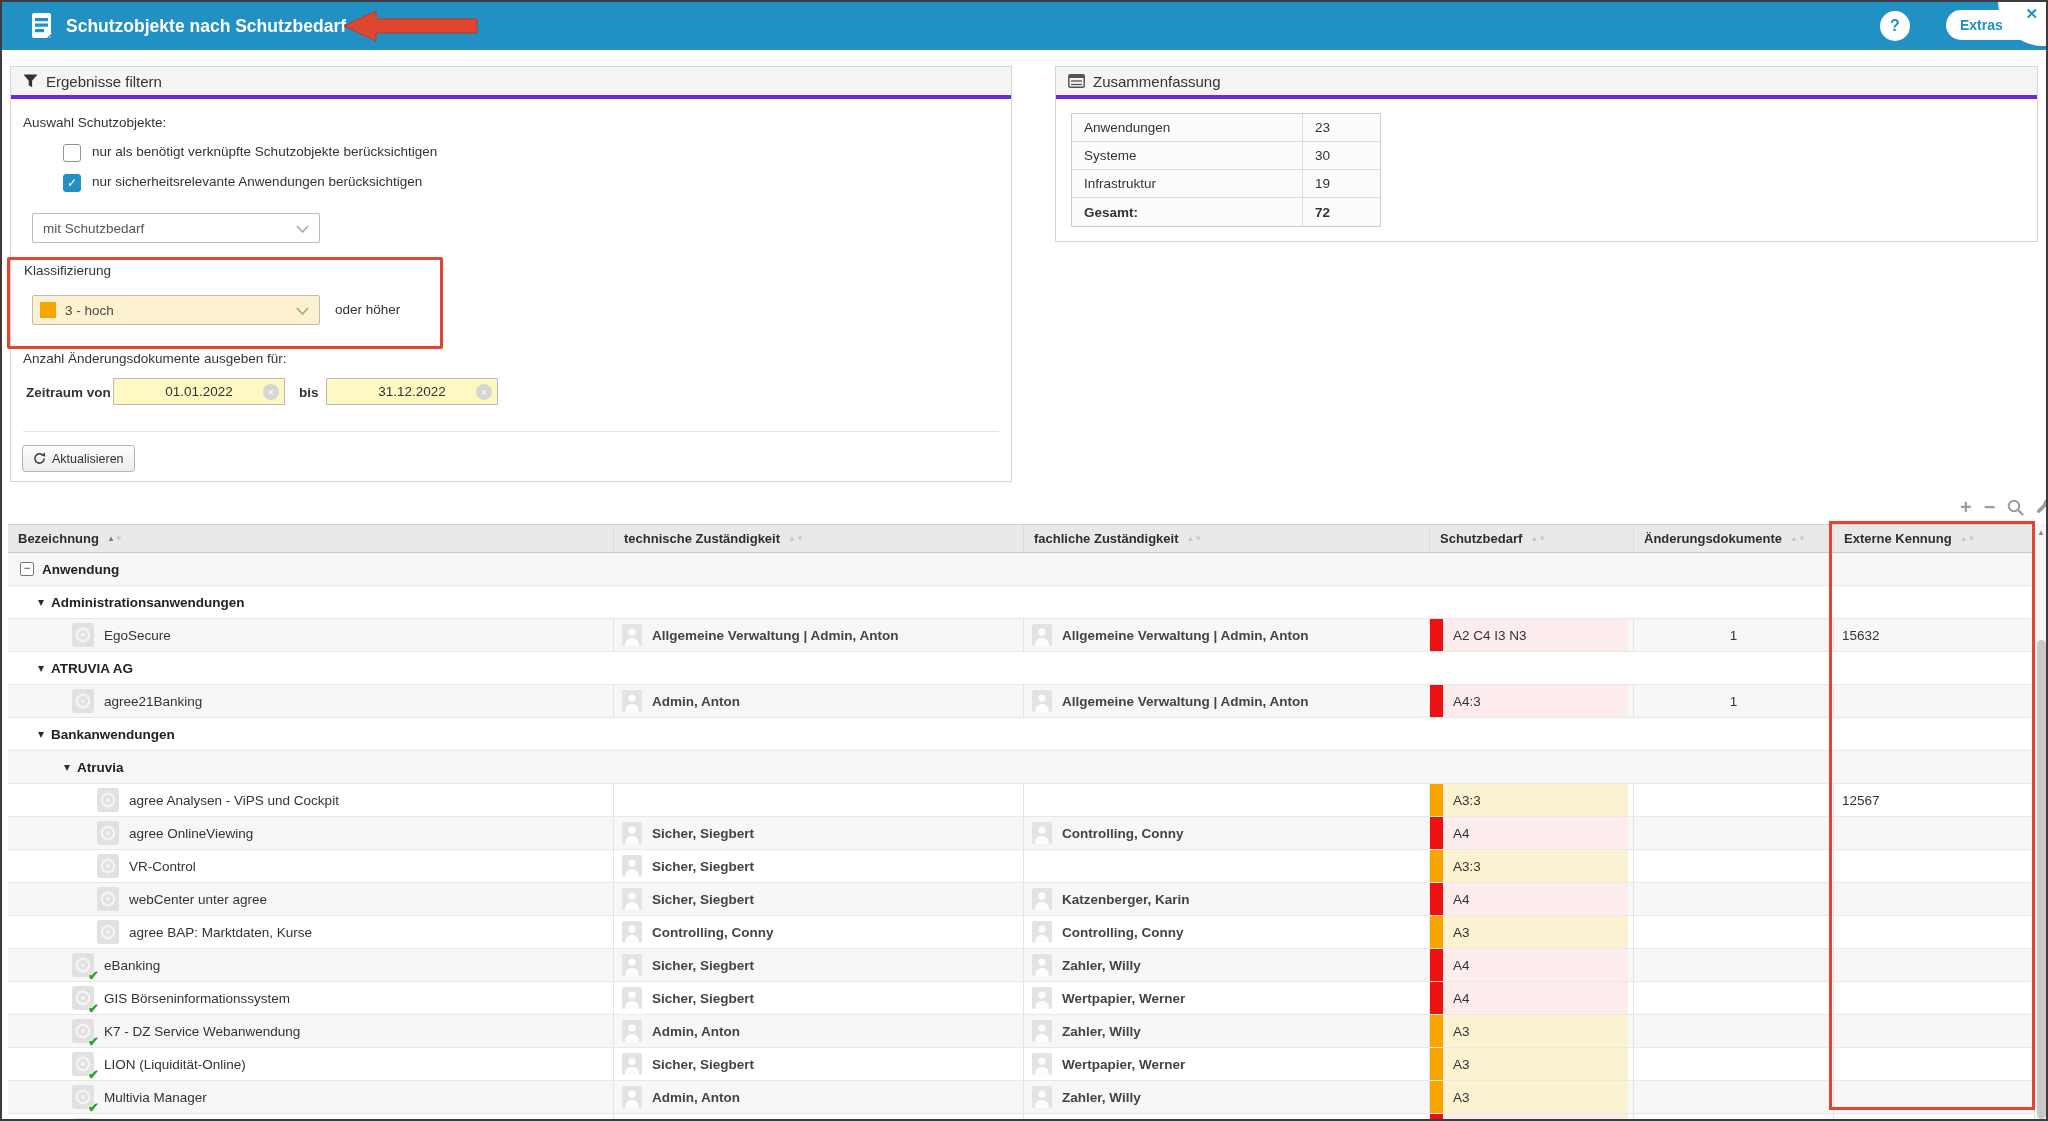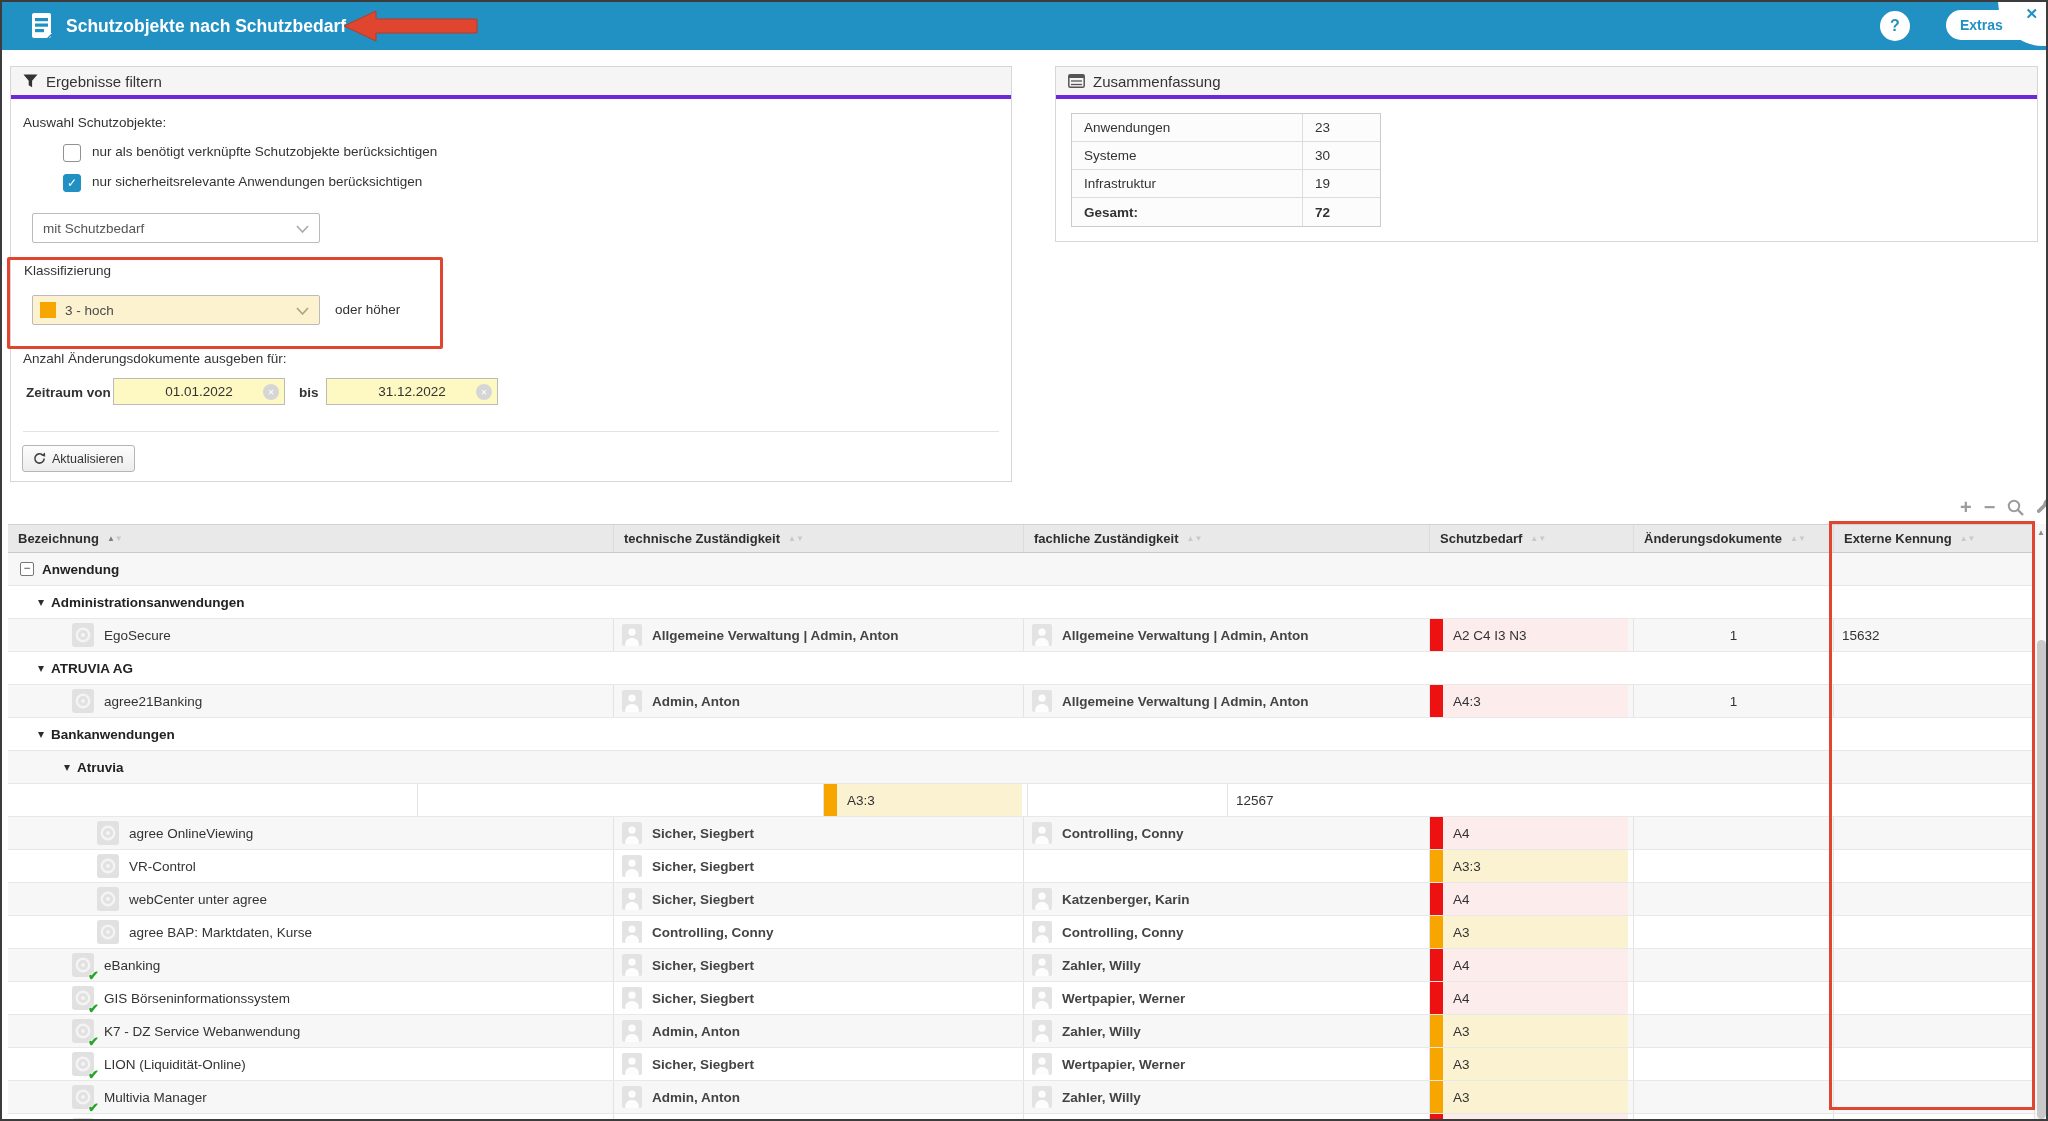--- a/index.html
+++ b/index.html
@@ -360,20 +360,31 @@
             <span class="glabel">Bankanwendungen</span>
           </div>
         </div>
         <div class="trow even">
           <div class="gcell" style="padding-left:56px">
             <span class="tri">▾</span>
             <span class="glabel">Atruvia</span>
           </div>
         </div>
         <div class="trow odd">
+          <div class="tcell" style="width:606px">
+            <span style="width:89px;flex:none"></span>
+            <span class="aicon">
+              <svg width="22" height="24" viewBox="0 0 22 24">
+                <rect width="22" height="24" rx="3" fill="#e1e1e1"></rect>
+                <circle cx="11" cy="12" r="6.2" fill="none" stroke="#f4f4f4" stroke-width="2.4"></circle>
+                <circle cx="11" cy="12" r="2" fill="#f4f4f4"></circle>
+              </svg>
+            </span>
+            <span class="ilabel">agree Analysen - ViPS und Cockpit</span>
+          </div>
           <div class="tcell" style="width:410px"></div>
           <div class="tcell" style="width:406px"></div>
           <div class="tcell sbcell" style="width:204px">
             <span class="sbbar" style="background:#f7a600"></span>
             <span class="sbtxt" style="background:#fbf2d2">A3:3</span>
           </div>
           <div class="tcell ctr" style="width:200px">
             <span></span>
           </div>
           <div class="tcell" style="width:200px;border-right:none">

